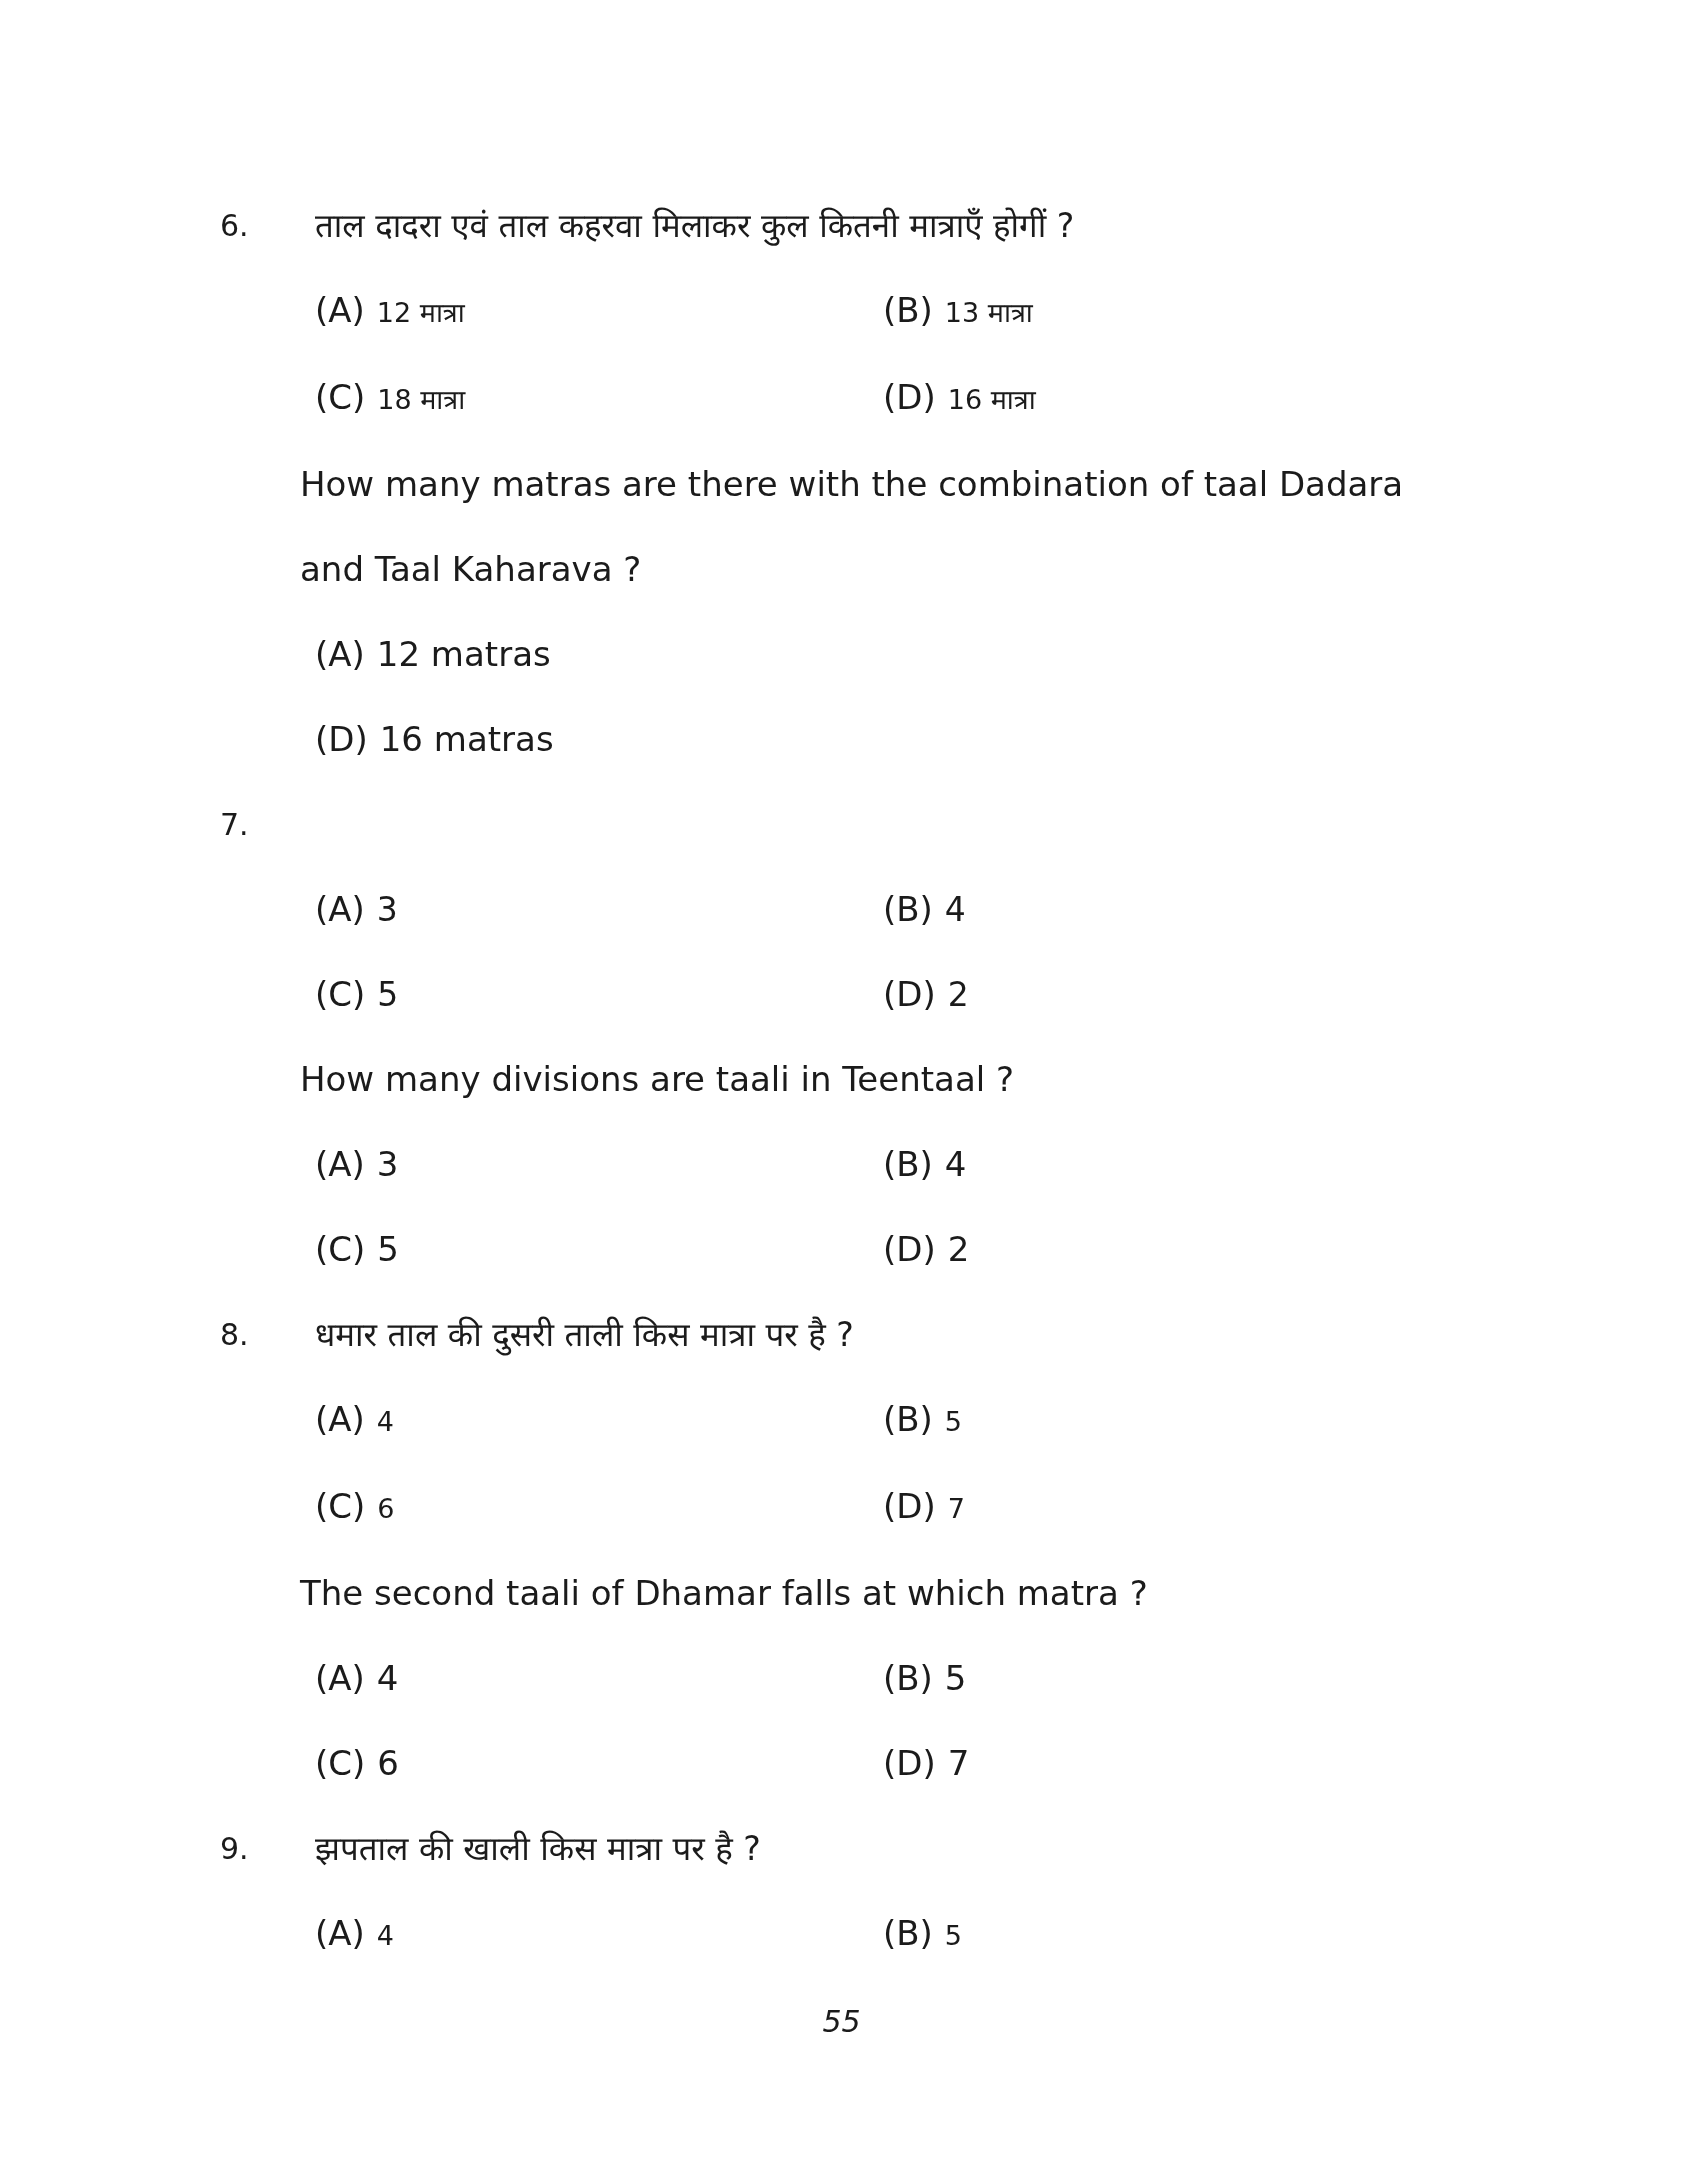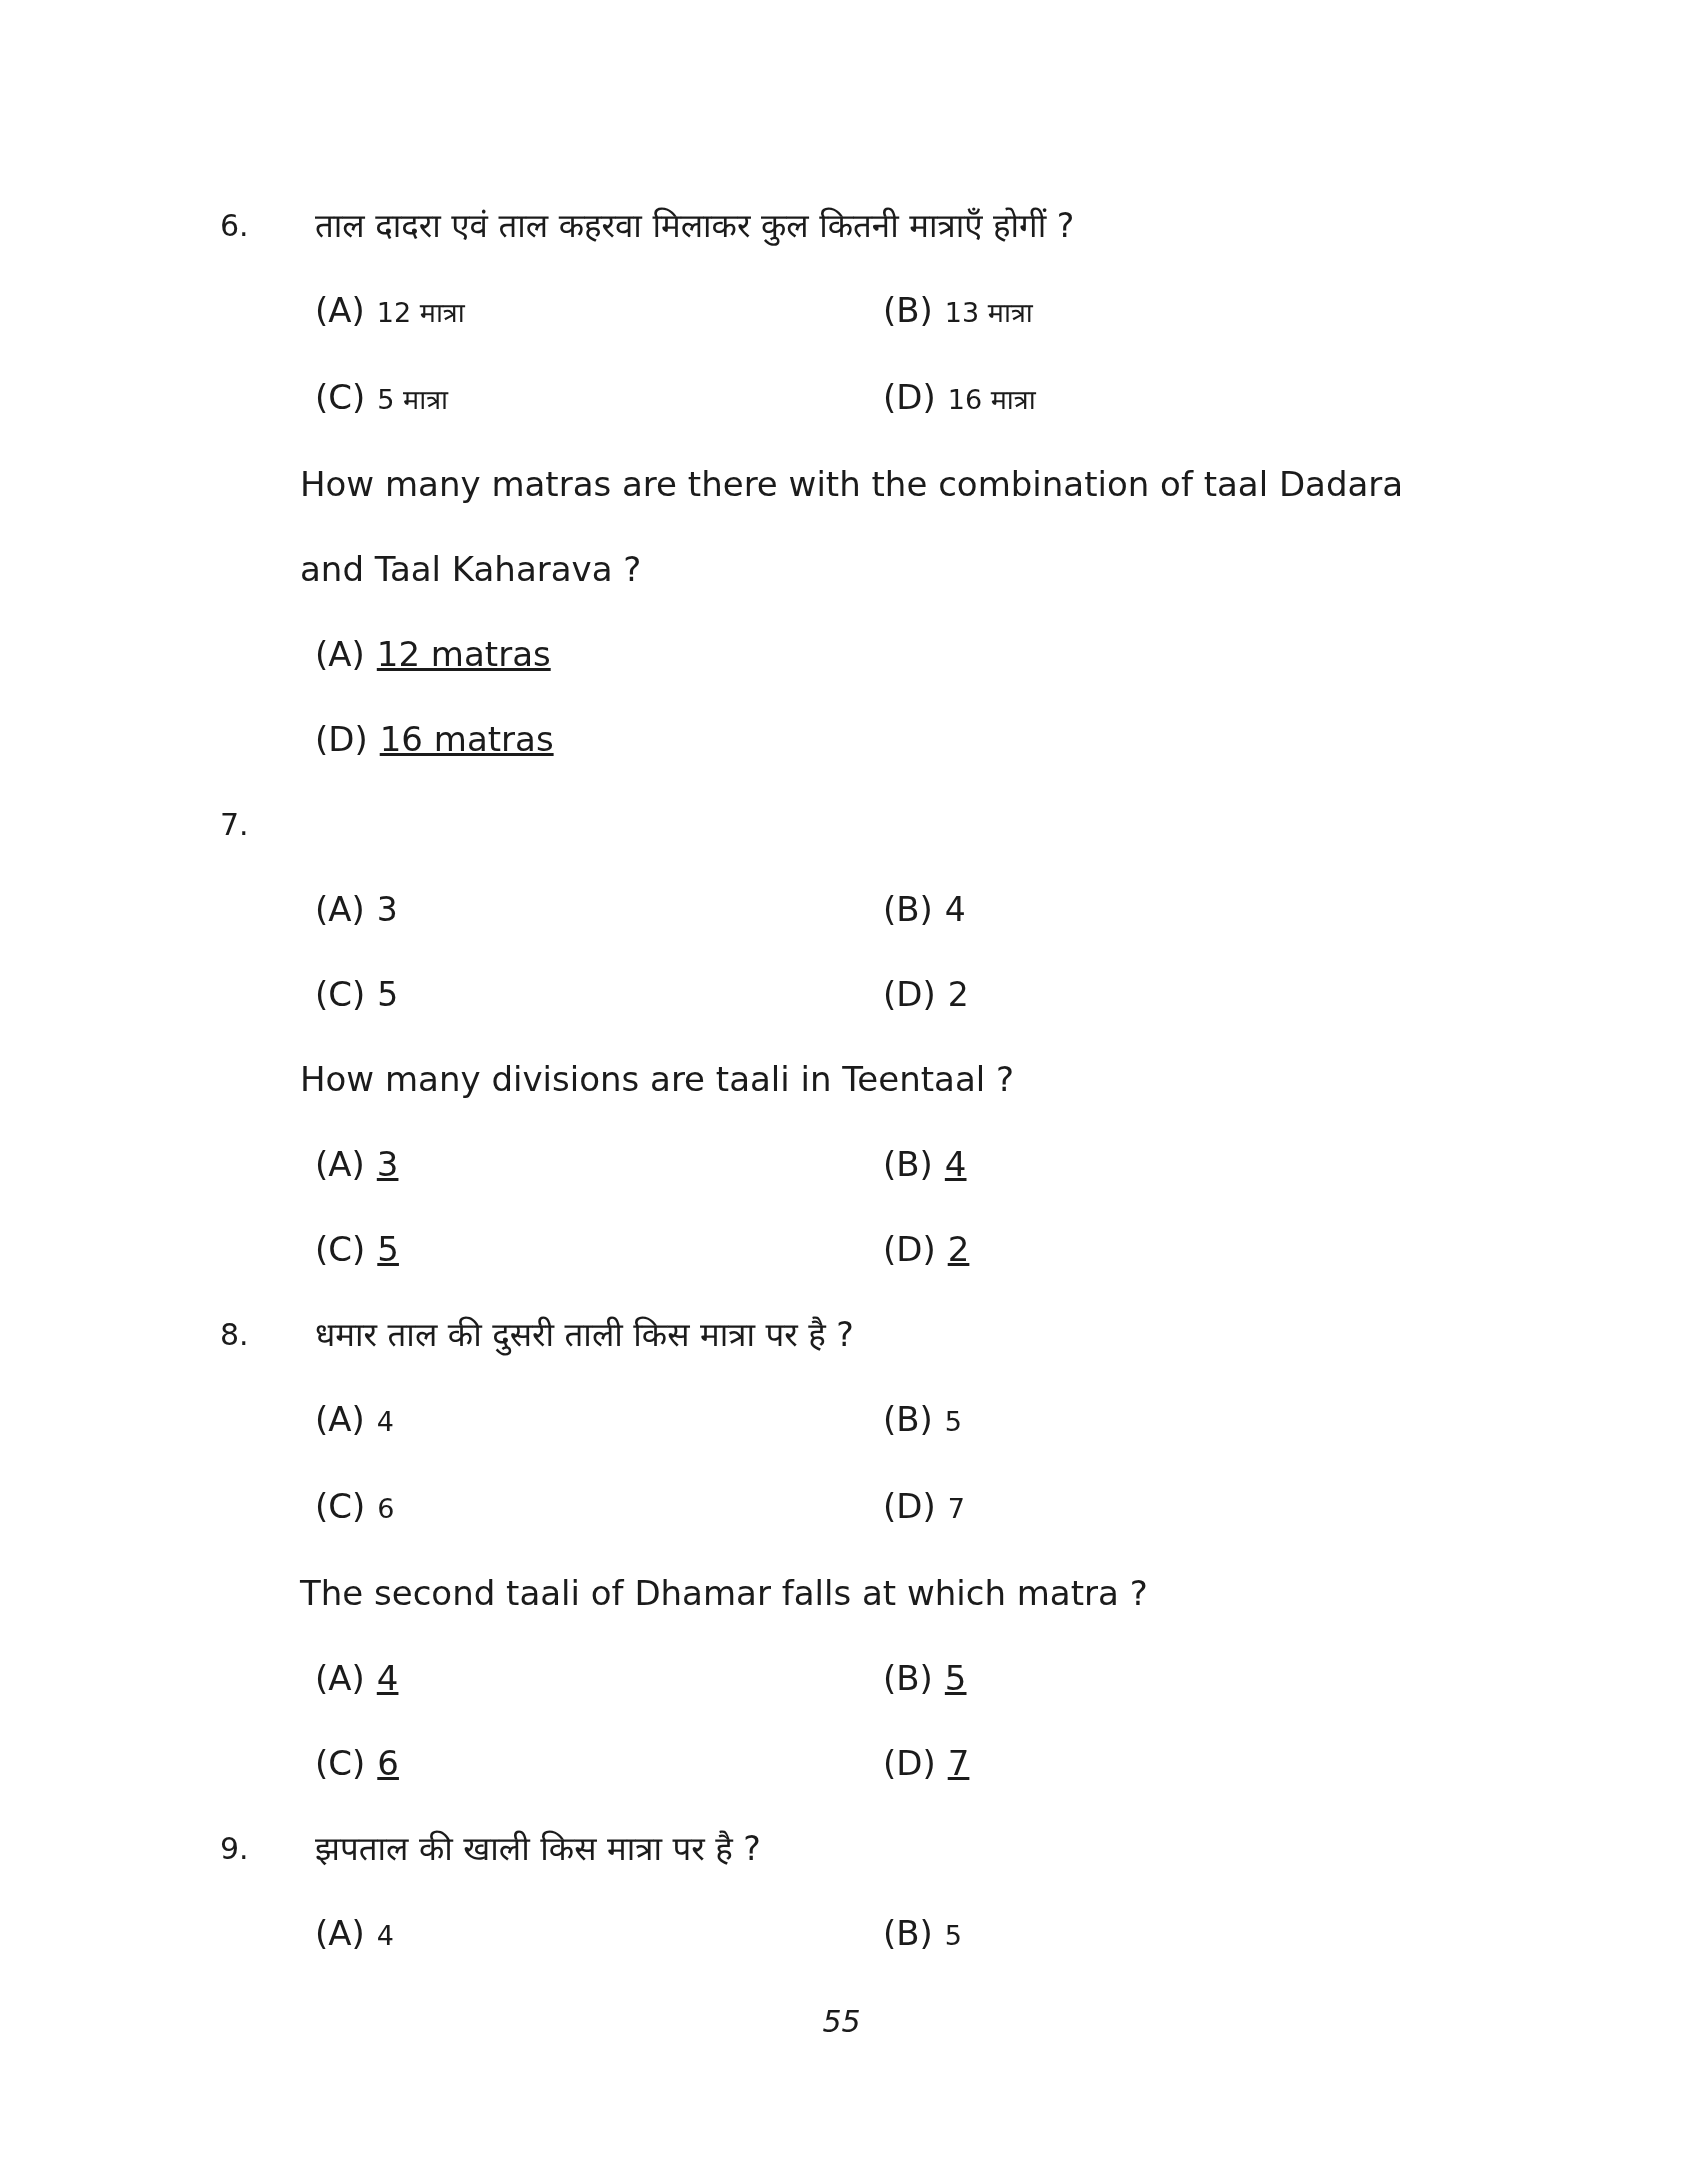--- a/index.html
+++ b/index.html
@@ -40,21 +40,21 @@
     display: flex;
     padding-left: 95px;
   }
   .opt-cell-a { flex: 0 0 568px; }
   .opt-label {
     font-size: 34px;
     margin-right: 12px;
   }
   .opt-value-hi { font-size: 27px; text-align: center; }
   .opt-value-hi-lg { font-size: 33px; }
-  .opt-value-en { font-size: 34px; text-decoration: underline; }
+  .opt-value-en { font-size: 34px; }
   .footer {
     margin-top: 24px;
     text-align: center;
     font-style: italic;
   }
   .page-num {
     display: inline-block;
     font-size: 30px;
     line-height: 40px;
   }
@@ -67,21 +67,21 @@
       <div class="question-block">
         <div class="row q-row">
           <span class="q-num">6.</span>
           <span class="q-text-hi">ताल दादरा एवं ताल कहरवा मिलाकर कुल कितनी मात्राएँ होगीं ?</span>
         </div>
         <div class="row opt-row">
           <span class="opt-cell-a"><span class="opt-label">(A)</span><span class="opt-value-hi">12 मात्रा</span></span>
           <span class="opt-cell-b"><span class="opt-label">(B)</span><span class="opt-value-hi">13 मात्रा</span></span>
         </div>
         <div class="row opt-row">
-          <span class="opt-cell-a"><span class="opt-label">(C)</span><span class="opt-value-hi">5 मात्रा</span></span>
+          <span class="opt-cell-a"><span class="opt-label">(C)</span><span class="opt-value-hi">18 मात्रा</span></span>
           <span class="opt-cell-b"><span class="opt-label">(D)</span><span class="opt-value-hi">16 मात्रा</span></span>
         </div>
         <div class="row q-en">How many matras are there with the combination of taal Dadara and Taal Kaharava ?</div>
         <div class="row opt-row">
           <span class="opt-cell-a"><span class="opt-label">(A)</span><span class="opt-value-en">12 matras</span></span>
         </div>
         <div class="row opt-row">
           <span class="opt-cell-b"><span class="opt-label">(D)</span><span class="opt-value-en">16 matras</span></span>
         </div>
       </div>

